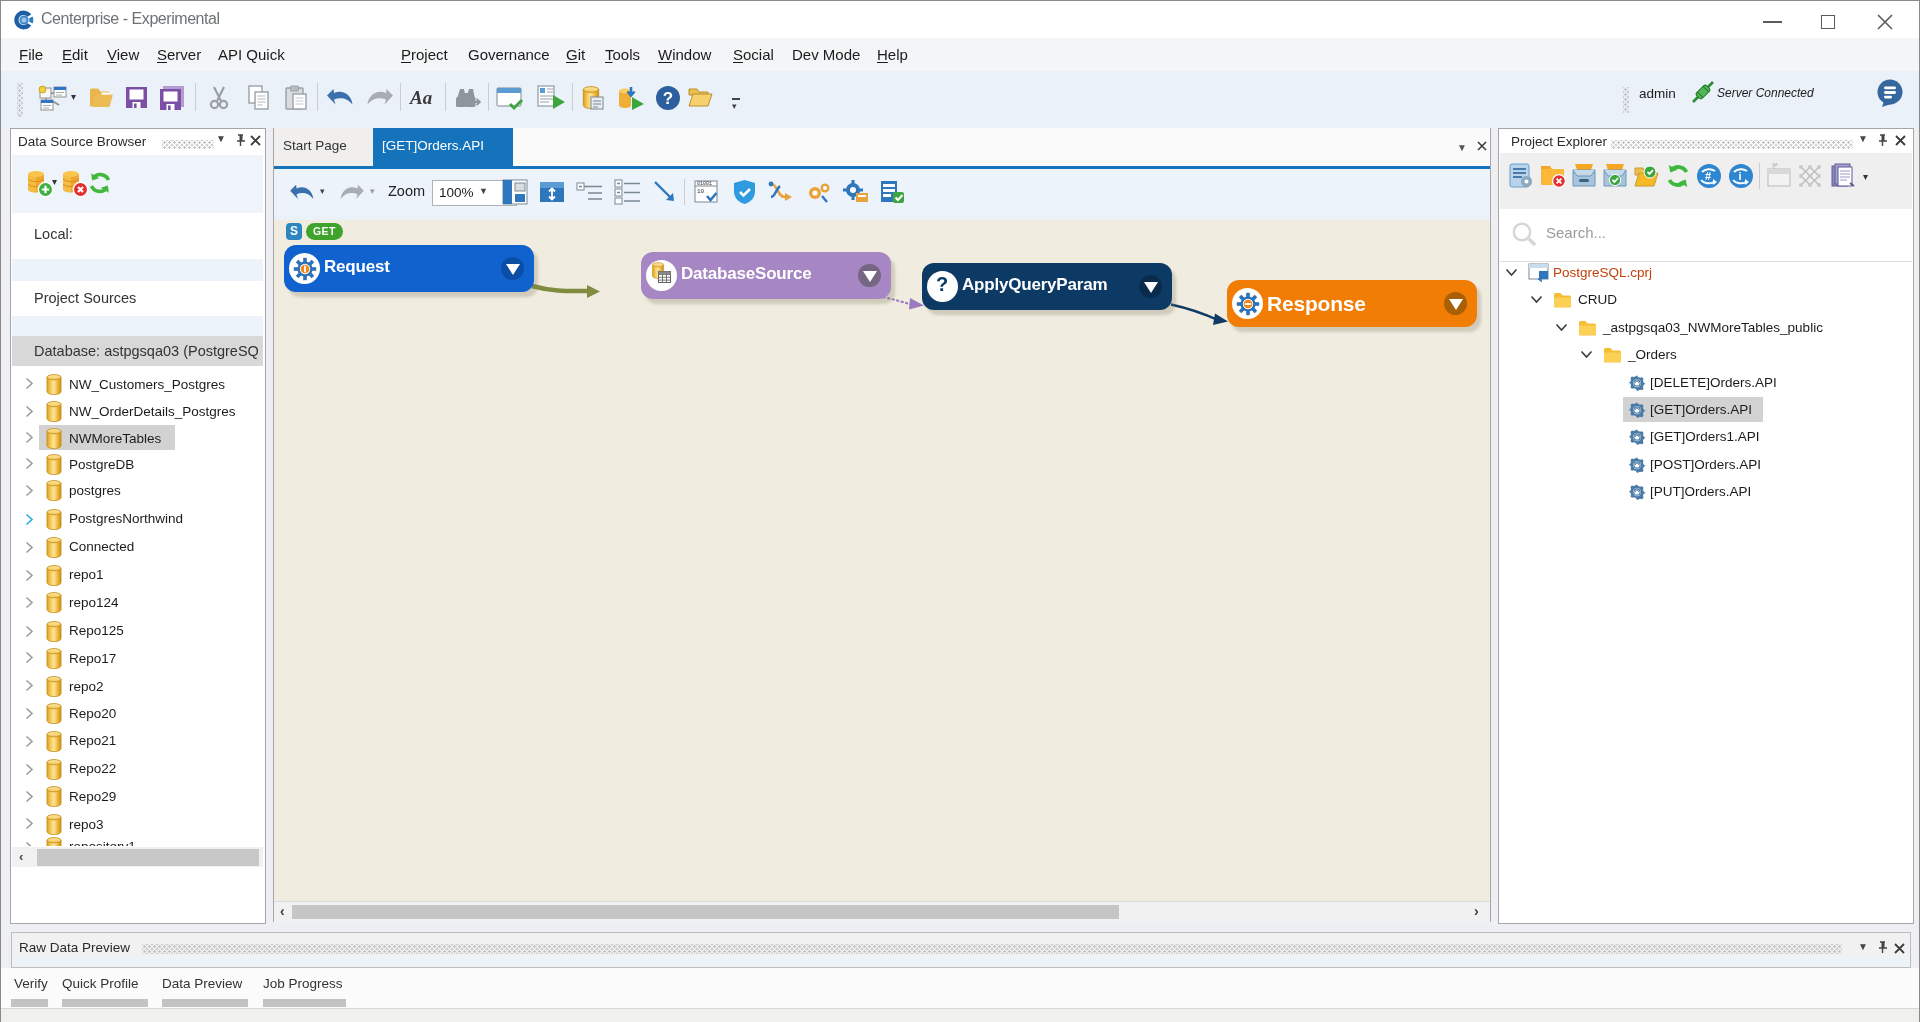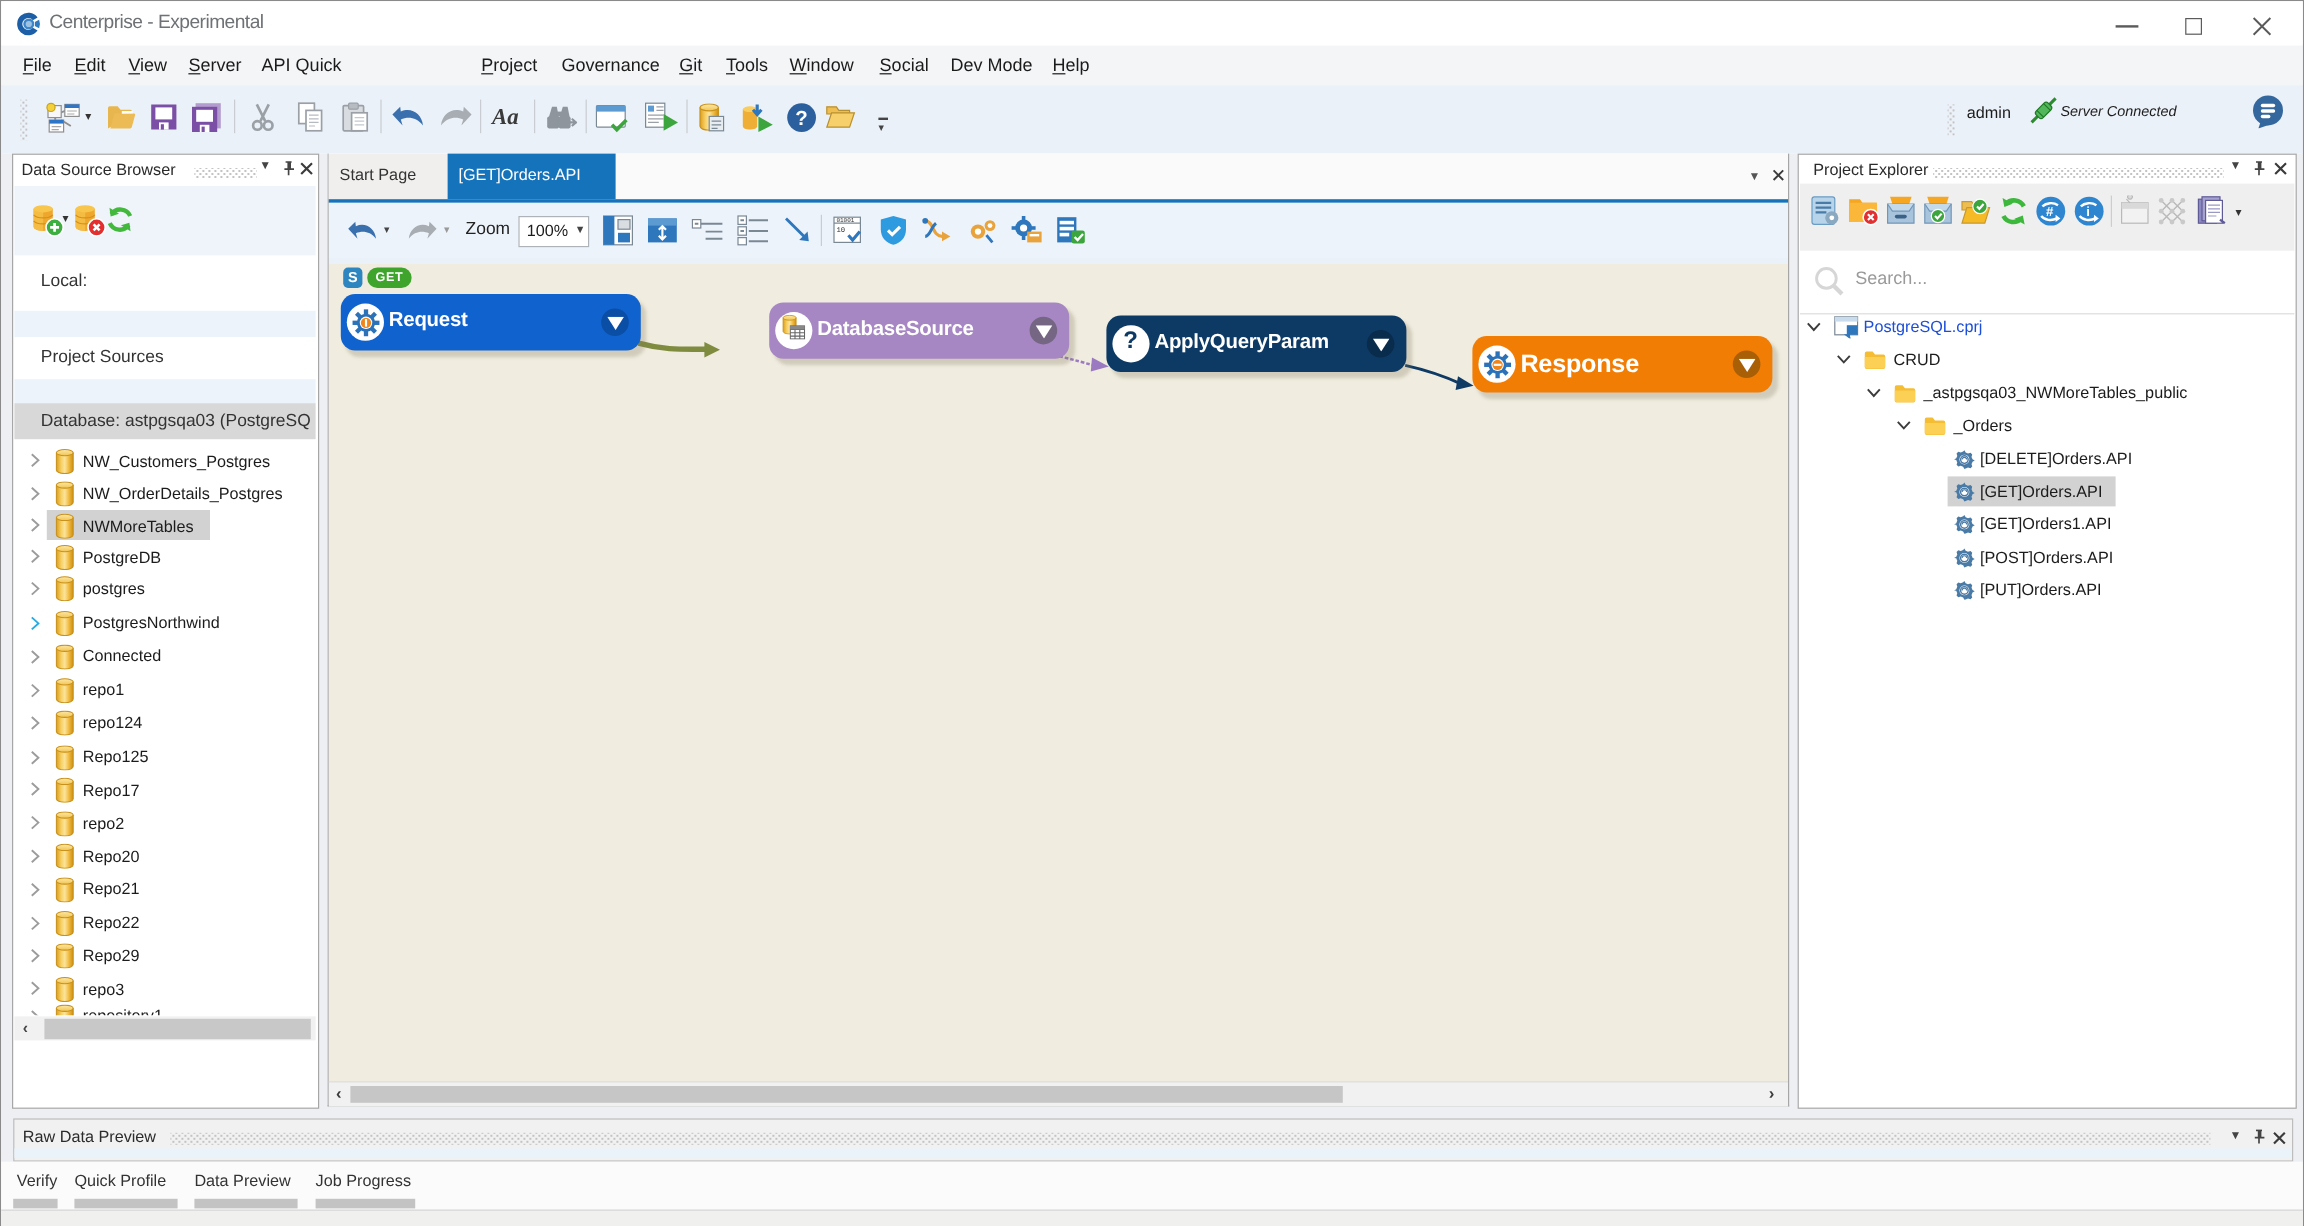--- a/index.html
+++ b/index.html
@@ -432,21 +432,21 @@
 <div class="abs" style="left:0;top:41px;width:1216px;height:46px;background:#edf3fa;">
 <svg class="abs" style="left:14px;top:14px" width="28" height="20" viewBox="0 0 30 22">
           <path d="M2 8.5 L8.5 2 L9 6 C18 2 26.5 8 27.5 17.5 C22 10.5 15 10 9 12.5 L10.5 17.5 Z" fill="#3a70ae"></path>
         </svg>
 <div class="abs" style="left:46px;top:17px;color:#444;font-size:9px;">▾</div>
 <svg class="abs" style="left:64px;top:14px" width="28" height="20" viewBox="0 0 30 22">
           <path d="M28 8.5 L21.5 2 L21 6 C12 2 3.5 8 2.5 17.5 C8 10.5 15 10 21 12.5 L19.5 17.5 Z" fill="#a8adb3"></path>
         </svg>
 <div class="abs" style="left:96px;top:17px;color:#999;font-size:9px;">▾</div>
 <div class="abs" style="left:114px;top:14px;font-size:14.5px;color:#222;">Zoom</div>
-<div class="abs" style="left:158px;top:11px;width:57px;height:24px;background:#fff;border:1px solid #adb3b9;">
+<div class="abs" style="left:158px;top:11px;width:57px;height:24px;background:#fff;border:1px solid #adb3b9;padding-left:26px;">
   <div class="abs" style="left:6px;top:4px;font-size:13.5px;color:#1c1c1c;">100%</div>
   <div class="abs" style="left:46px;top:5px;color:#444;font-size:9px;">▼</div>
 </div>
 <svg class="abs" style="left:228px;top:10px" width="26" height="26" viewBox="0 0 26 26">
           <rect x="1" y="1" width="24" height="24" fill="#fff" stroke="#7a8894"></rect>
           <rect x="1" y="1" width="9" height="24" fill="#2e77bd"></rect>
           <rect x="13" y="4" width="10" height="8" fill="#d9dde1" stroke="#7a8894"></rect>
           <rect x="13" y="15" width="10" height="8" fill="#2e77bd"></rect>
         </svg>
 <svg class="abs" style="left:265px;top:10px" width="26" height="26" viewBox="0 0 26 26">
@@ -721,21 +721,21 @@
 <div class="abs" style="left:0;top:132px;width:412px;height:656px;">
 <svg class="abs" style="left:6px;top:7px" width="13" height="9" viewBox="0 0 13 9">
           <path d="M1.5 1.5 L6.5 7 L11.5 1.5" stroke="#3c3c3c" stroke-width="1.6" fill="none"></path>
         </svg>
 <svg class="abs" style="left:29px;top:2px" width="21" height="19" viewBox="0 0 21 19">
           <rect x="1" y="1" width="19" height="15" fill="#fff" stroke="#7a8894"></rect>
           <rect x="1" y="1" width="19" height="4" fill="#c8dcee"></rect>
           <rect x="11" y="8" width="9" height="8" fill="#2e77bd"></rect>
           <path d="M14 19 l-4-3 h3 v-4" fill="#2e77bd" stroke="#2e77bd"></path>
         </svg>
-<div class="abs" style="left:54px;top:4px;font-size:13.5px;color:#1d4ed8;white-space:nowrap;text-align:center;">PostgreSQL.cprj</div>
+<div class="abs" style="left:54px;top:4px;font-size:13.5px;color:#c2410c;white-space:nowrap;text-align:center;">PostgreSQL.cprj</div>
 <svg class="abs" style="left:31px;top:34px" width="13" height="9" viewBox="0 0 13 9">
           <path d="M1.5 1.5 L6.5 7 L11.5 1.5" stroke="#3c3c3c" stroke-width="1.6" fill="none"></path>
         </svg>
 <svg class="abs" style="left:54px;top:31.399999999999977px" width="19" height="16" viewBox="0 0 19 16">
           <path d="M1 2.5 a1.5 1.5 0 0 1 1.5-1.5 h5 l2 2.5 h7 a1.5 1.5 0 0 1 1.5 1.5 v9 a1.5 1.5 0 0 1-1.5 1.5 h-14 a1.5 1.5 0 0 1-1.5-1.5 z" fill="#f5bd34"></path>
           <path d="M1 5.5 h17 v8 a1.5 1.5 0 0 1-1.5 1.5 h-14 a1.5 1.5 0 0 1-1.5-1.5 z" fill="#fccf55"></path>
         </svg>
 <div class="abs" style="left:79px;top:31px;font-size:13.5px;color:#1c1c1c;white-space:nowrap;">CRUD</div>
 <svg class="abs" style="left:56px;top:62px" width="13" height="9" viewBox="0 0 13 9">
           <path d="M1.5 1.5 L6.5 7 L11.5 1.5" stroke="#3c3c3c" stroke-width="1.6" fill="none"></path>

